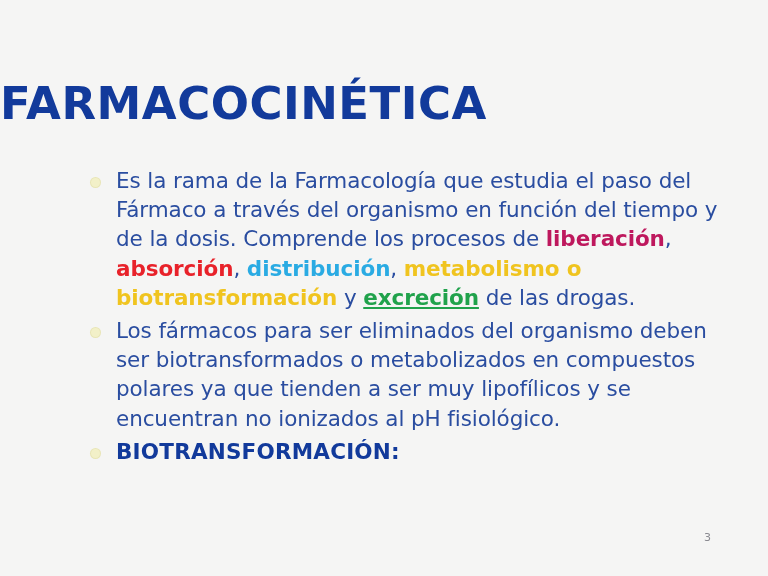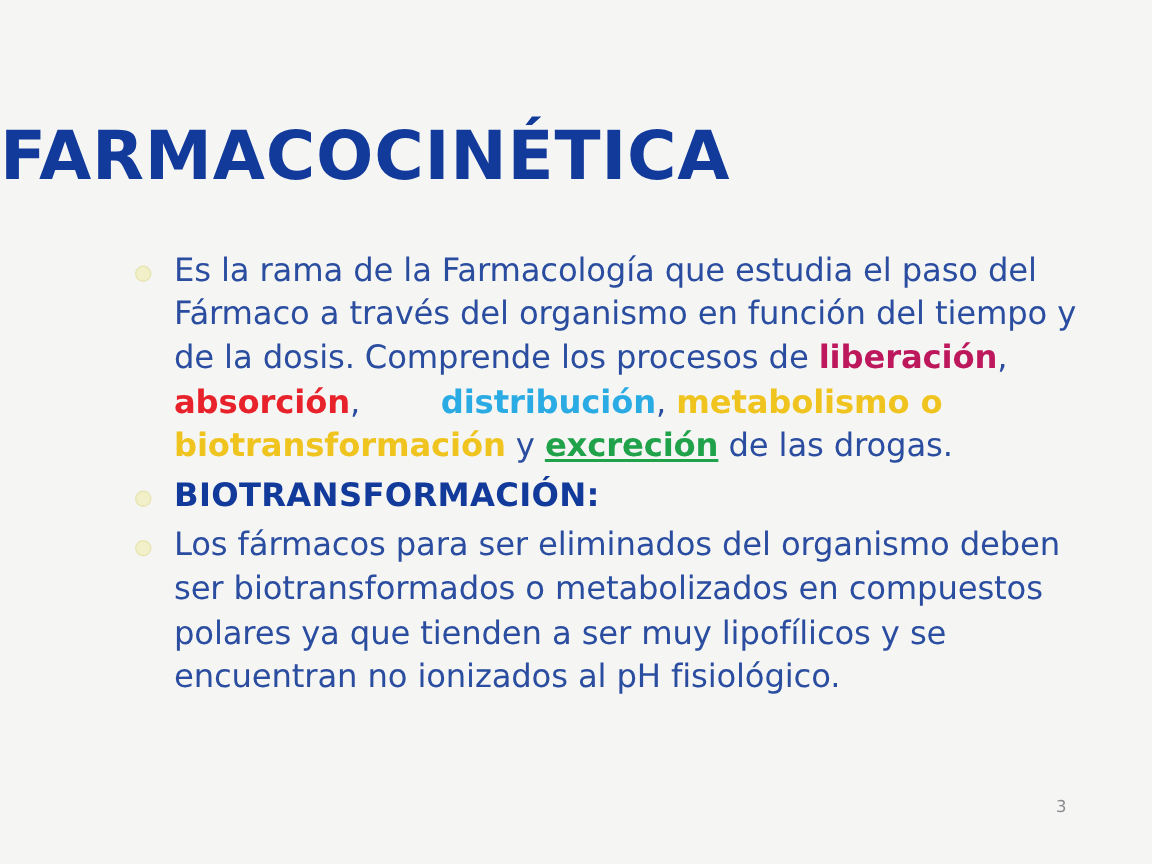--- a/index.html
+++ b/index.html
@@ -67,21 +67,21 @@
   .bullet-text.heading {
     font-weight: bold;
     color: #123a9b;
     letter-spacing: 0.2px;
   }
   .kw {
     font-weight: bold;
   }
   .kw-liberacion { color: #be185d; }
   .kw-absorcion  { color: #e8222a; text-align: right; }
-  .kw-distribucion { color: #2aabe3; margin-left: 47px; }
+  .kw-distribucion { color: #2aabe3; }
   .kw-metabolismo { color: #f0c41f; }
   .kw-excrecion  { color: #20a24b; text-decoration: underline; }
   .punct { color: #2a4da0; }
   .page-number {
     position: absolute;
     right: 57px;
     bottom: 32px;
     font-family: "DejaVu Sans", sans-serif;
     font-size: 11px;
     color: #8a8a90;
@@ -98,25 +98,25 @@
 
     <div class="bullet-row">
       <span class="bullet-marker"></span>
       <span class="bullet-text">
         <span>Es la rama de la Farmacología que estudia el paso del Fármaco a través del organismo en función del tiempo y de la dosis. Comprende los procesos de </span><span class="kw kw-liberacion">liberación</span><span class="punct">, </span><span class="kw kw-absorcion">absorción</span><span class="punct">, </span><span class="kw kw-distribucion">distribución</span><span class="punct">, </span><span class="kw kw-metabolismo">metabolismo o biotransformación</span><span class="punct"> y </span><span class="kw kw-excrecion">excreción</span><span> de las drogas.</span>
       </span>
     </div>
 
     <div class="bullet-row">
       <span class="bullet-marker"></span>
-      <span class="bullet-text heading">BIOTRANSFORMACIÓN:</span>
+      <span class="bullet-text">Los fármacos para ser eliminados del organismo deben ser biotransformados o metabolizados en compuestos polares ya que tienden a ser muy lipofílicos y se encuentran no ionizados al pH fisiológico.</span>
     </div>
 
     <div class="bullet-row">
       <span class="bullet-marker"></span>
-      <span class="bullet-text">Los fármacos para ser eliminados del organismo deben ser biotransformados o metabolizados en compuestos polares ya que tienden a ser muy lipofílicos y se encuentran no ionizados al pH fisiológico.</span>
+      <span class="bullet-text heading">BIOTRANSFORMACIÓN:</span>
     </div>
 
   </div>
 
   <div class="page-number">3</div>
 
 </div>
 
 </body></html>

